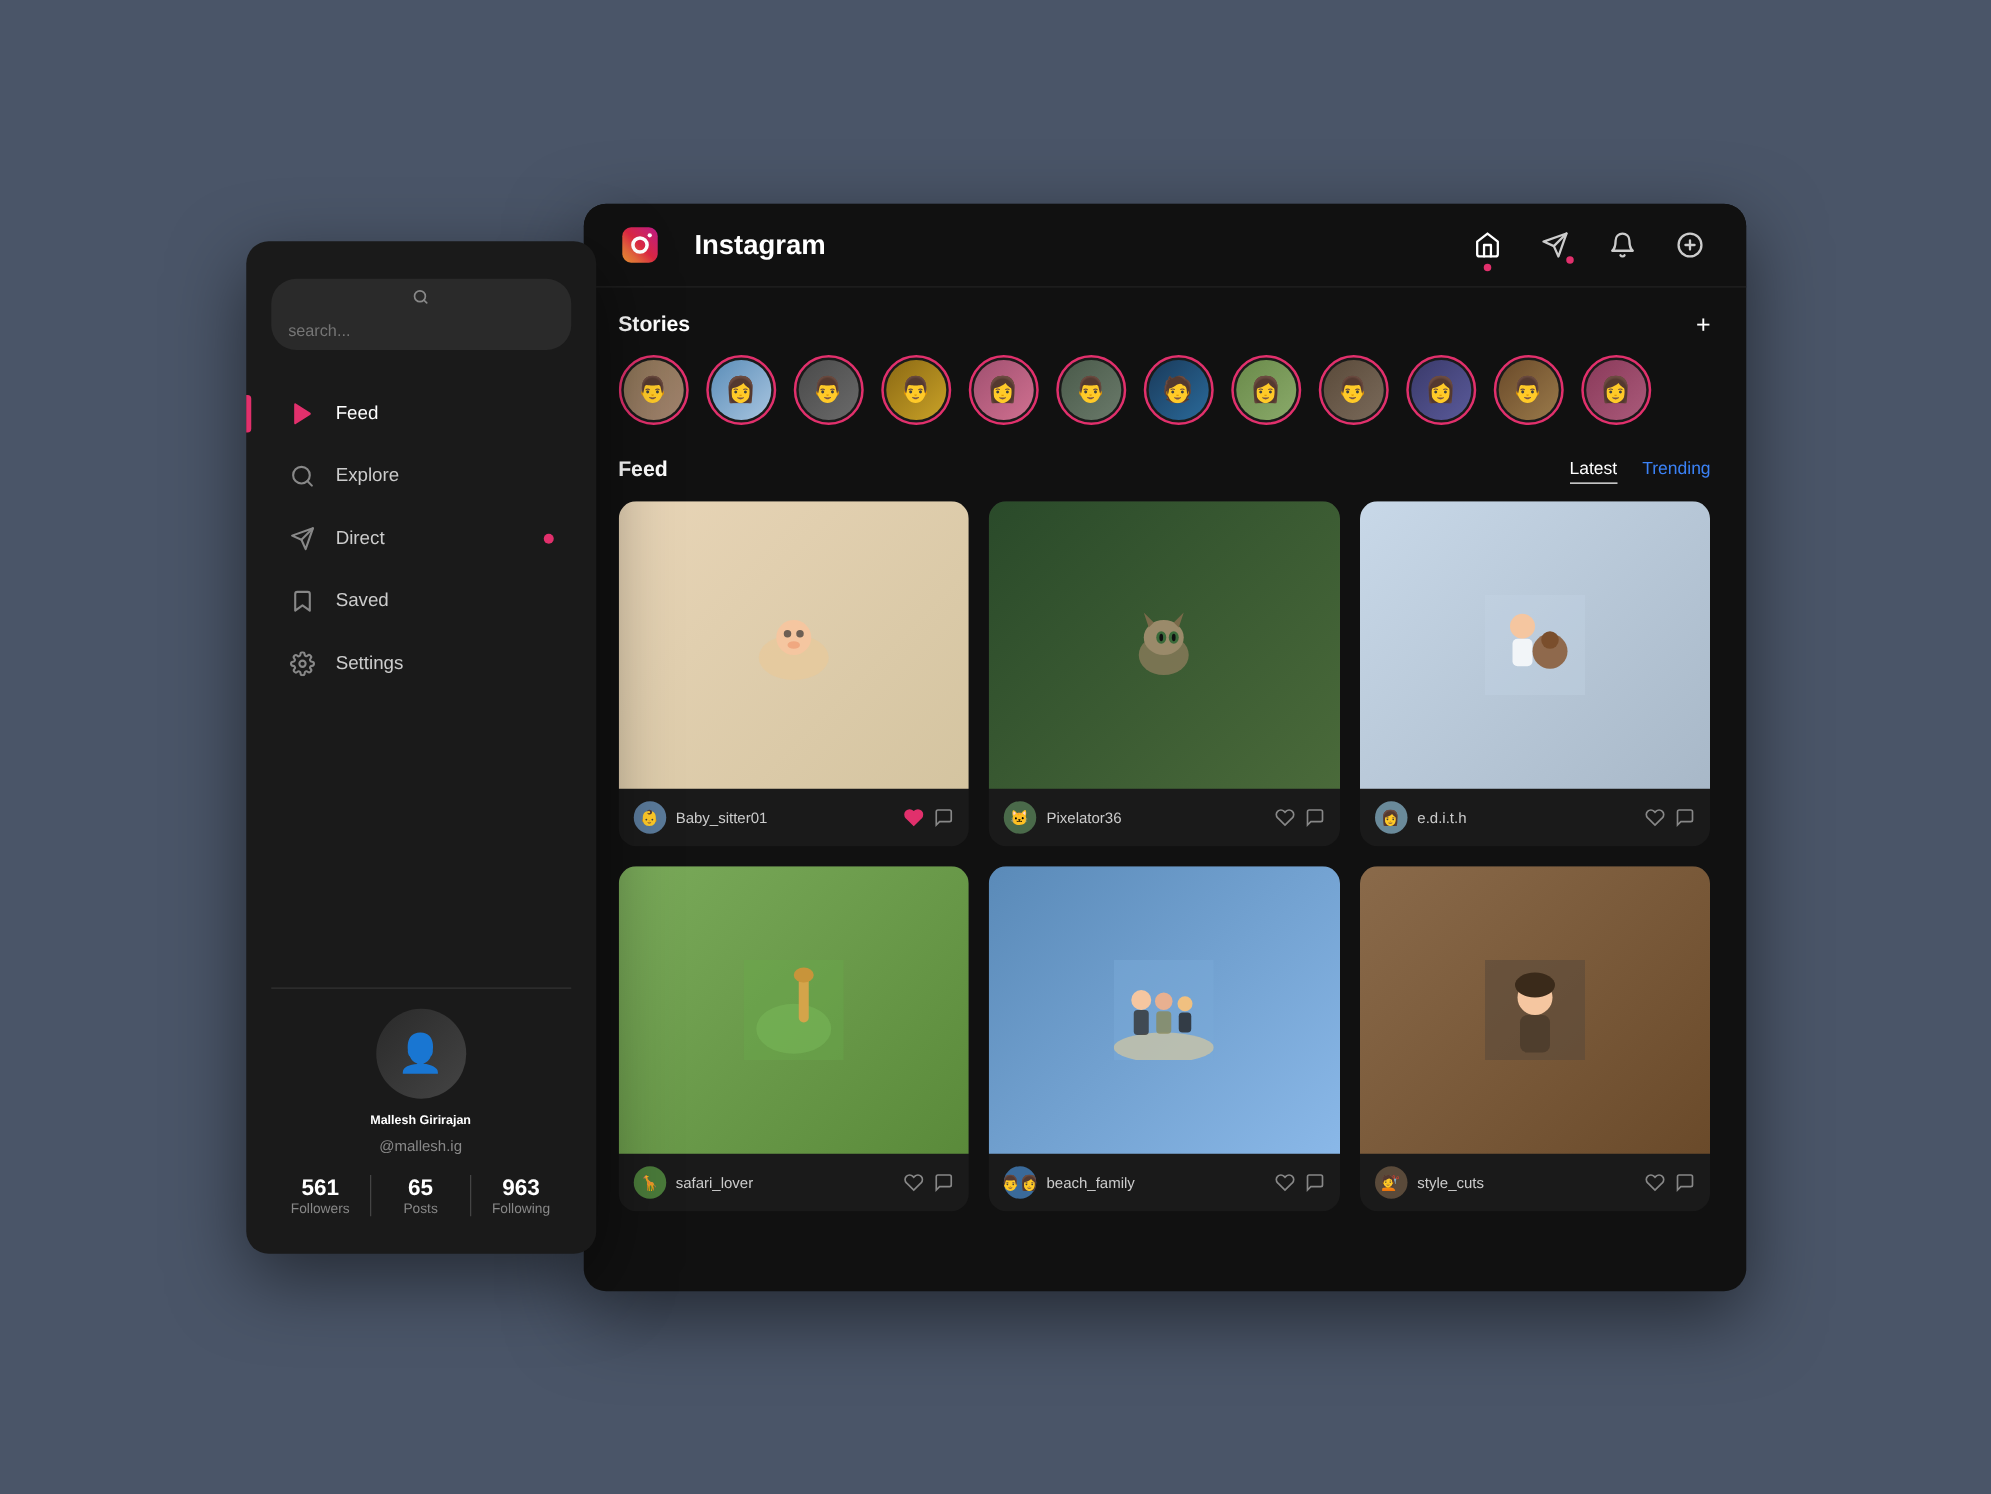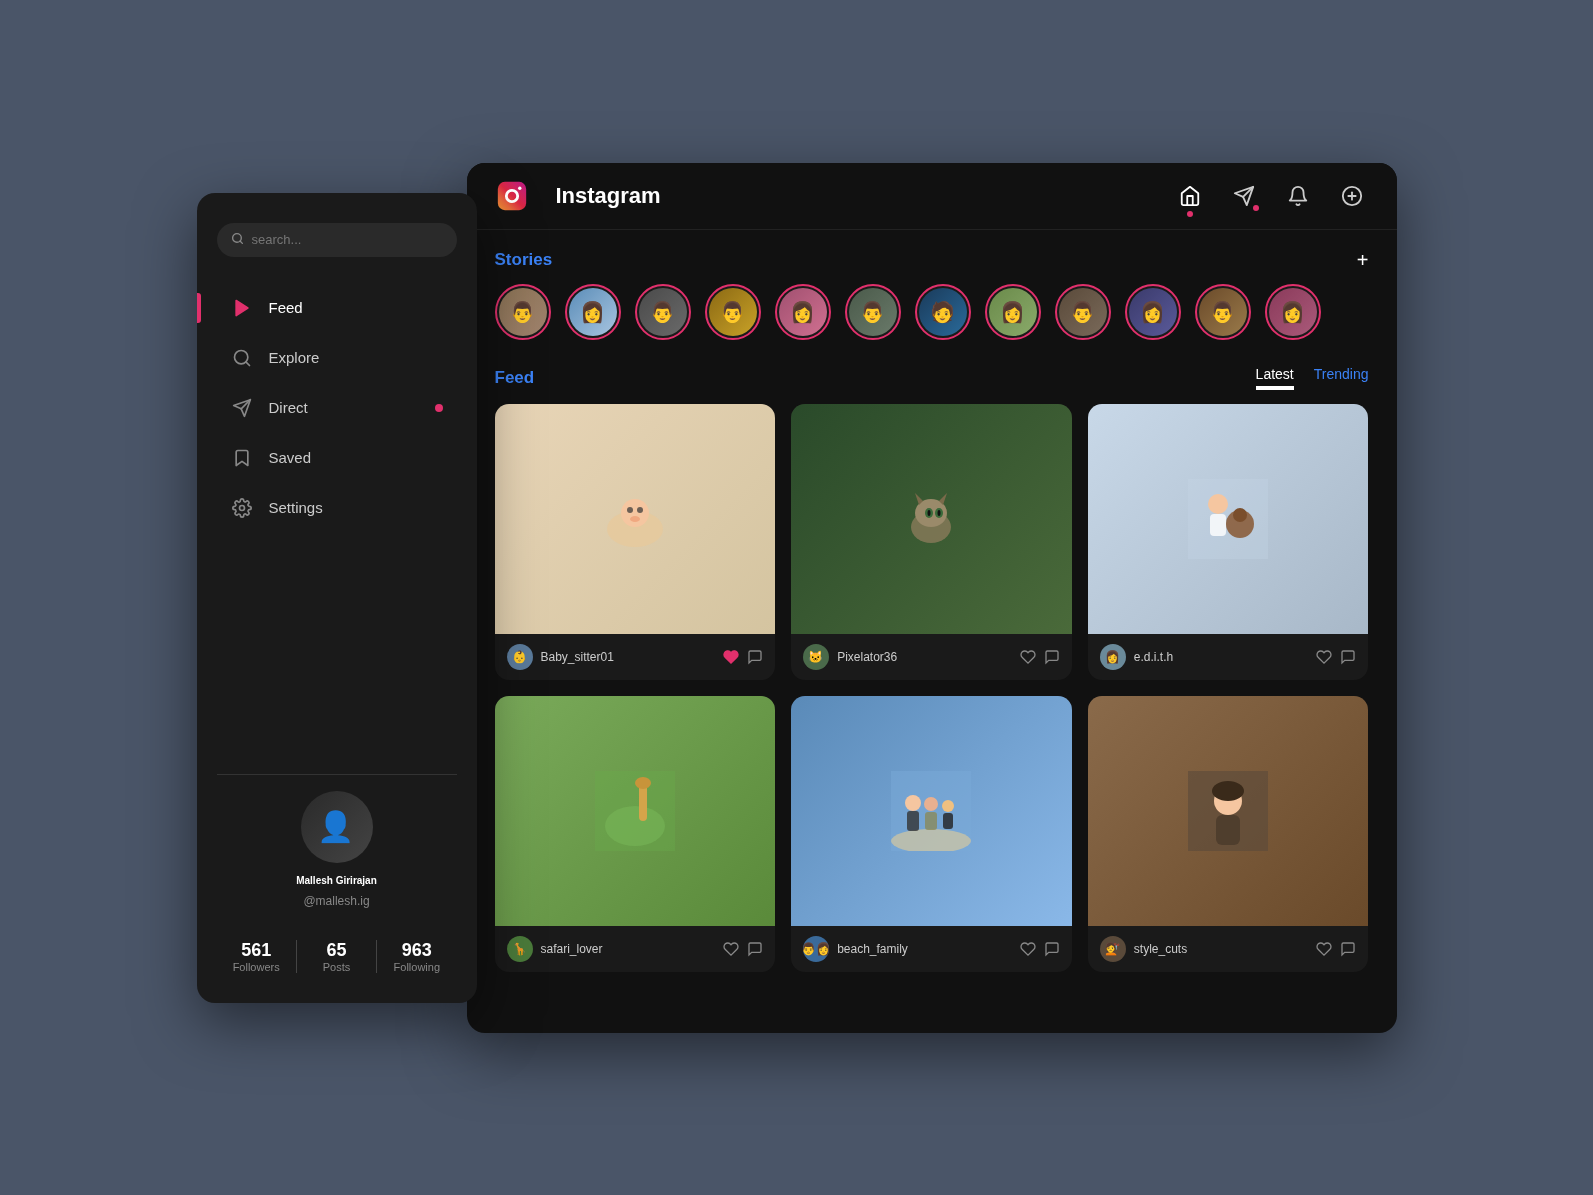--- a/index.html
+++ b/index.html
@@ -34,20 +34,21 @@
       box-shadow: 0 20px 60px rgba(0,0,0,0.5);
     }
     .search-bar {
       background: #2a2a2a;
       border-radius: 20px;
       padding: 8px 14px;
       display: flex;
       align-items: center;
       gap: 8px;
       margin-bottom: 28px;
+      flex-direction: column;
     }
     .search-bar input {
       background: transparent;
       border: none;
       outline: none;
       color: #888;
       font-size: 13px;
       width: 100%;
     }
     .nav-menu {
@@ -125,21 +126,21 @@
       font-weight: 700;
       margin-top: 4px;
     }
     .profile-handle {
       color: #888;
       font-size: 12px;
     }
     .profile-stats {
       display: flex;
       width: 100%;
-      margin-top: 24px;
+      margin-top: 8px;
     }
     .stat-item {
       flex: 1;
       display: flex;
       flex-direction: column;
       align-items: center;
     }
     .stat-number {
       color: #fff;
       font-size: 18px;
@@ -235,21 +236,21 @@
     .content-scroll::-webkit-scrollbar { display: none; }
 
     
     .stories-header {
       display: flex;
       justify-content: space-between;
       align-items: center;
       margin-bottom: 14px;
     }
     .section-title {
-      color: #3b82f6;
+      color: #ffffff;
       font-size: 17px;
       font-weight: 700;
     }
     .stories-row {
       display: flex;
       gap: 14px;
       overflow-x: auto;
       padding-bottom: 4px;
       scrollbar-width: none;
     }
@@ -295,21 +296,21 @@
       gap: 20px;
     }
     .feed-tab {
       color: #3b82f6;
       font-size: 14px;
       cursor: pointer;
       padding-bottom: 4px;
     }
     .feed-tab.active {
       color: #fff;
-      border-bottom: 4px solid #ffffff;
+      border-bottom: 1px solid #ffffff;
     }
     .feed-grid {
       display: grid;
       grid-template-columns: 1fr 1fr 1fr;
       gap: 16px;
     }
     .feed-card {
       background: #1a1a1a;
       border-radius: 14px;
       overflow: hidden;

